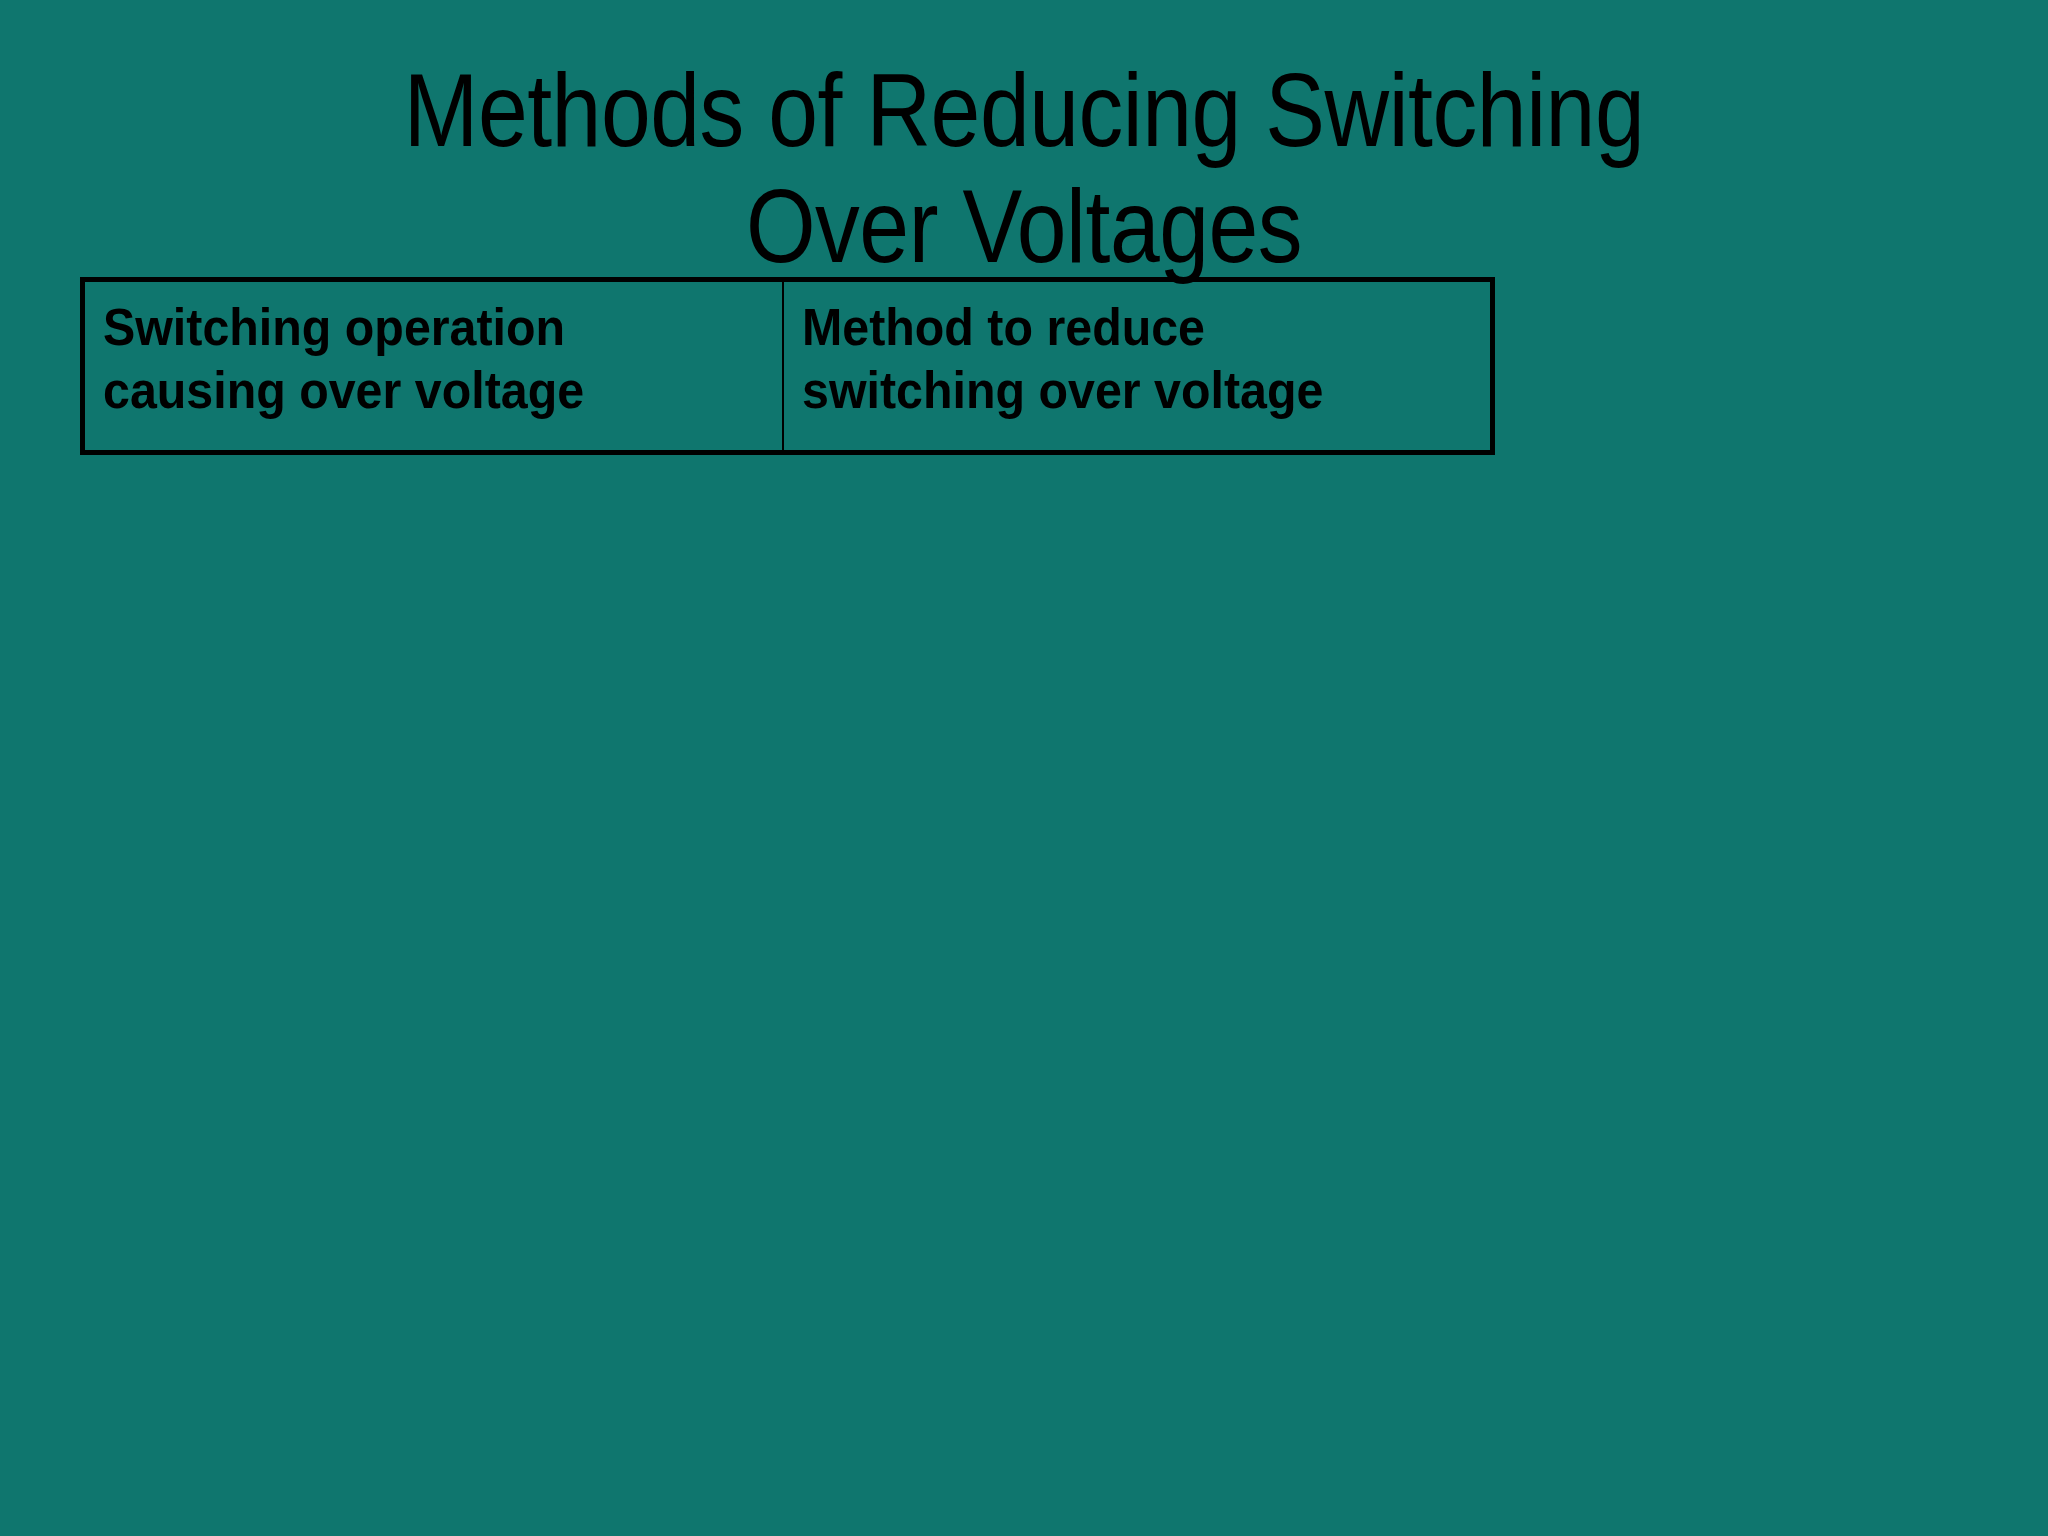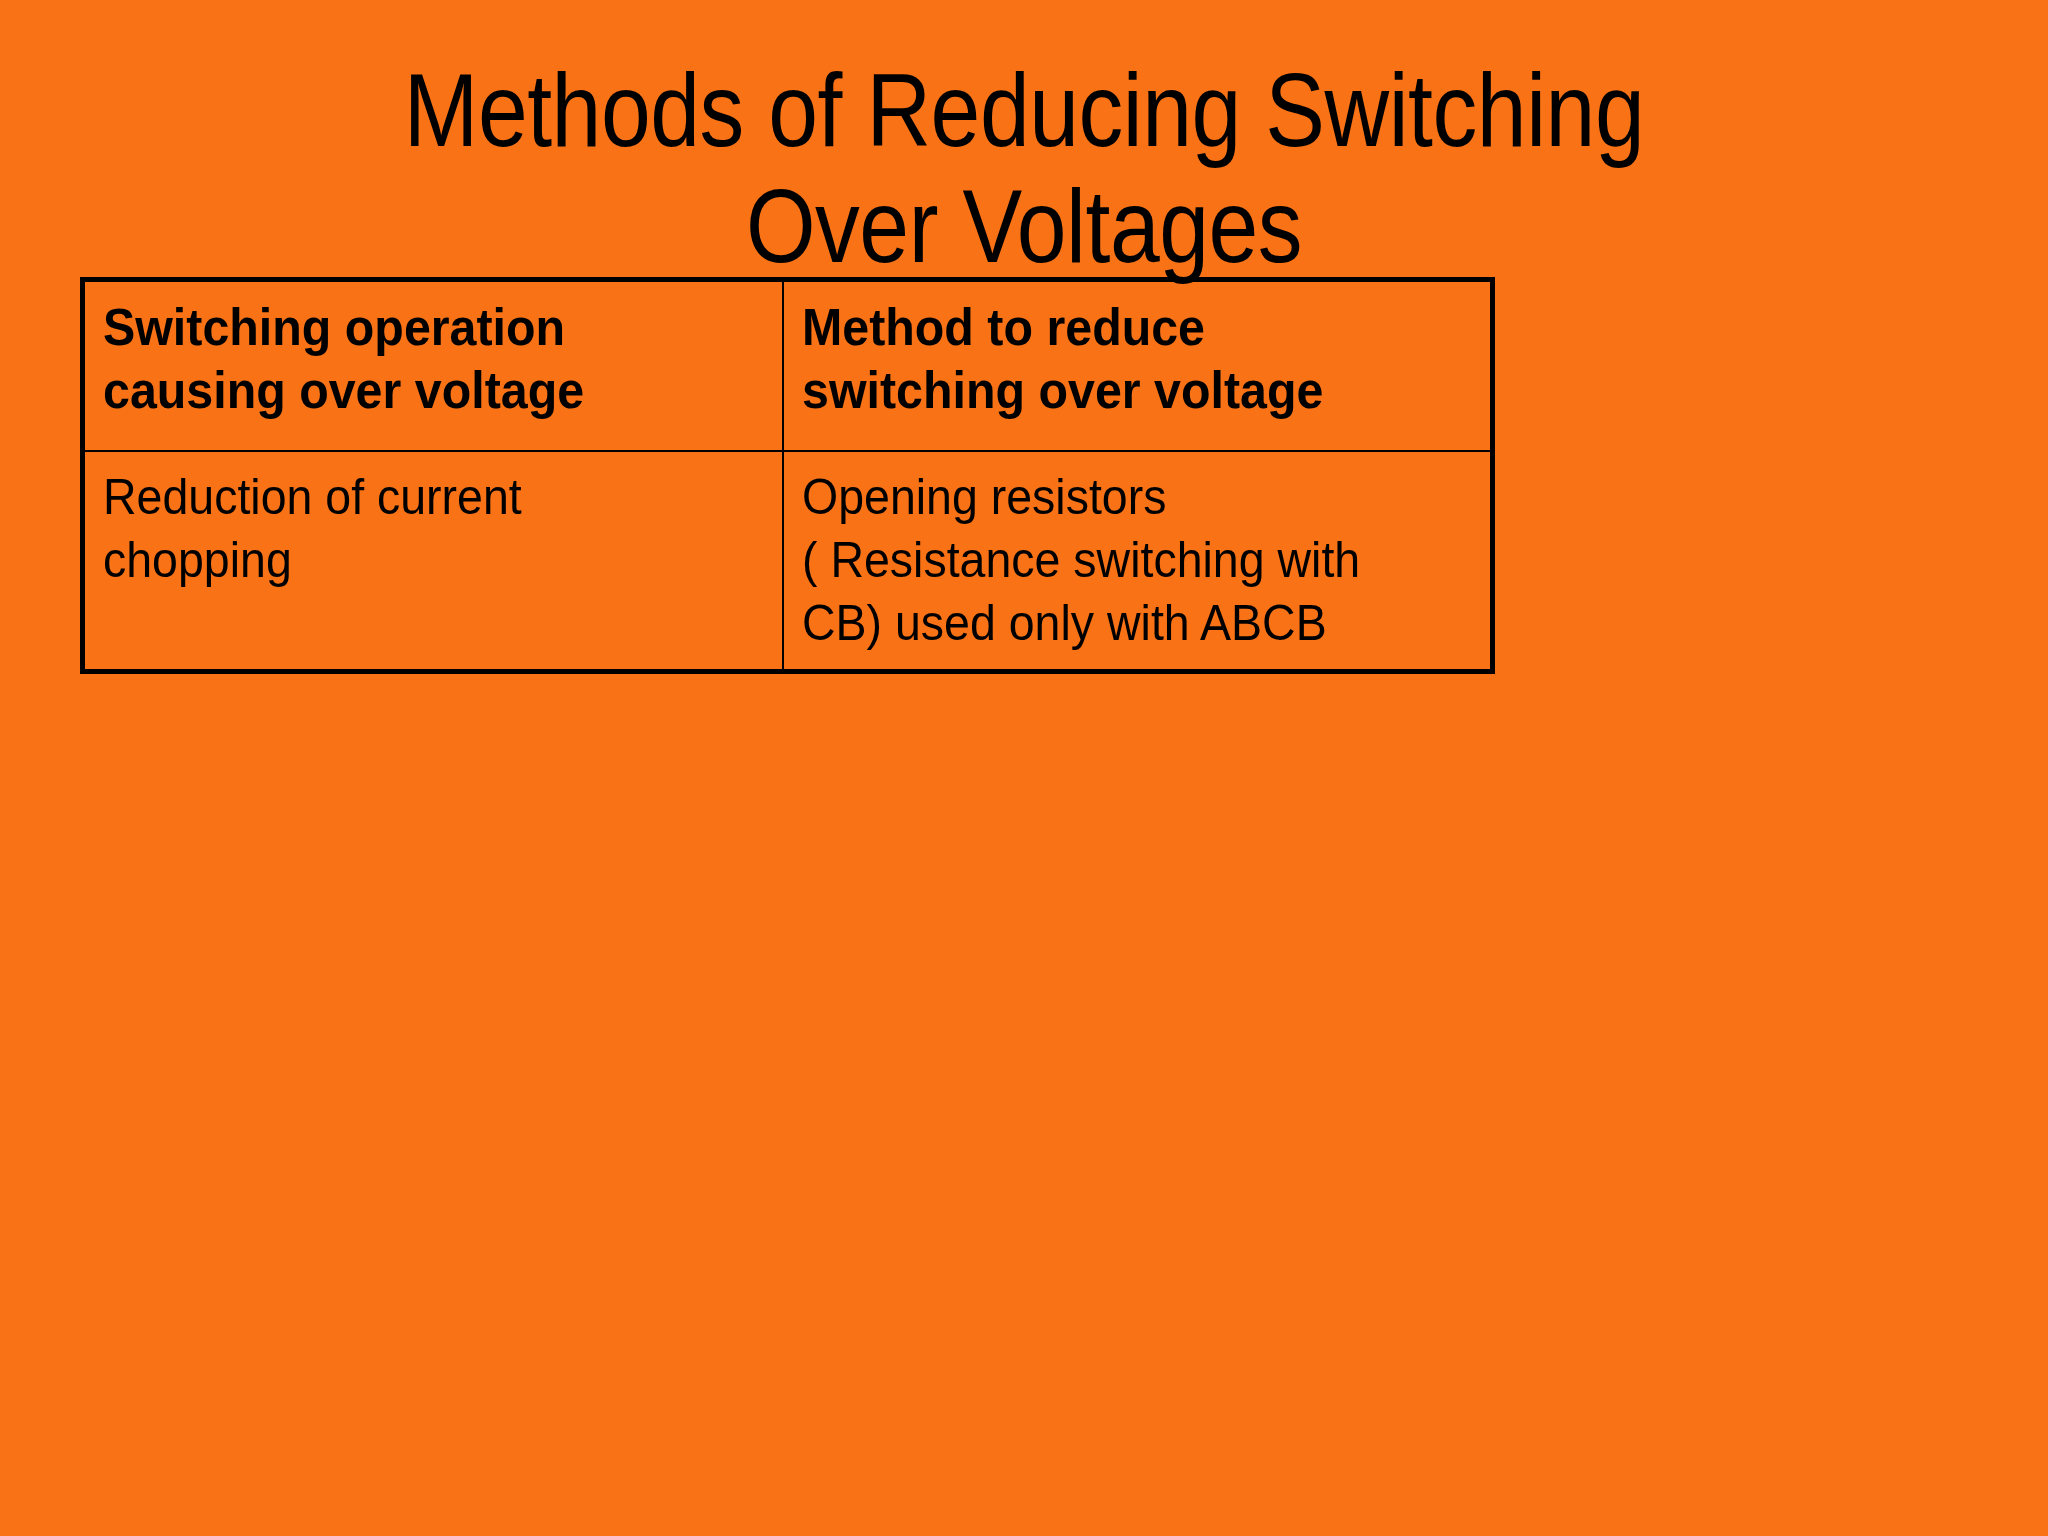--- a/index.html
+++ b/index.html
@@ -11,21 +11,21 @@
     width: 2048px;
     height: 1536px;
     font-family: "Liberation Sans", "DejaVu Sans", sans-serif;
     color: #000000;
     overflow: hidden;
   }
   .slide {
     position: relative;
     width: 2048px;
     height: 1536px;
-    background: #f97316;
+    background: #0f766e;
   }
 
   
   .title {
     position: absolute;
     left: 0;
     top: 52px;
     width: 2048px;
     text-align: center;
     font-size: 104px;
@@ -104,28 +104,17 @@
             <span class="cell-text">Switching operation
 causing over voltage</span>
           </th>
           <th>
             <span class="cell-text">Method to reduce
 switching over voltage</span>
           </th>
         </tr>
       </thead>
       <tbody>
-        <tr class="row-3">
-          <td>
-            <span class="cell-text">Reduction of current
-chopping</span>
-          </td>
-          <td>
-            <span class="cell-text">Opening resistors
-( Resistance switching with
-CB) used only with ABCB</span>
-          </td>
-        </tr>
       </tbody>
     </table>
   </div>
 
 </div>
 
 </body></html>

